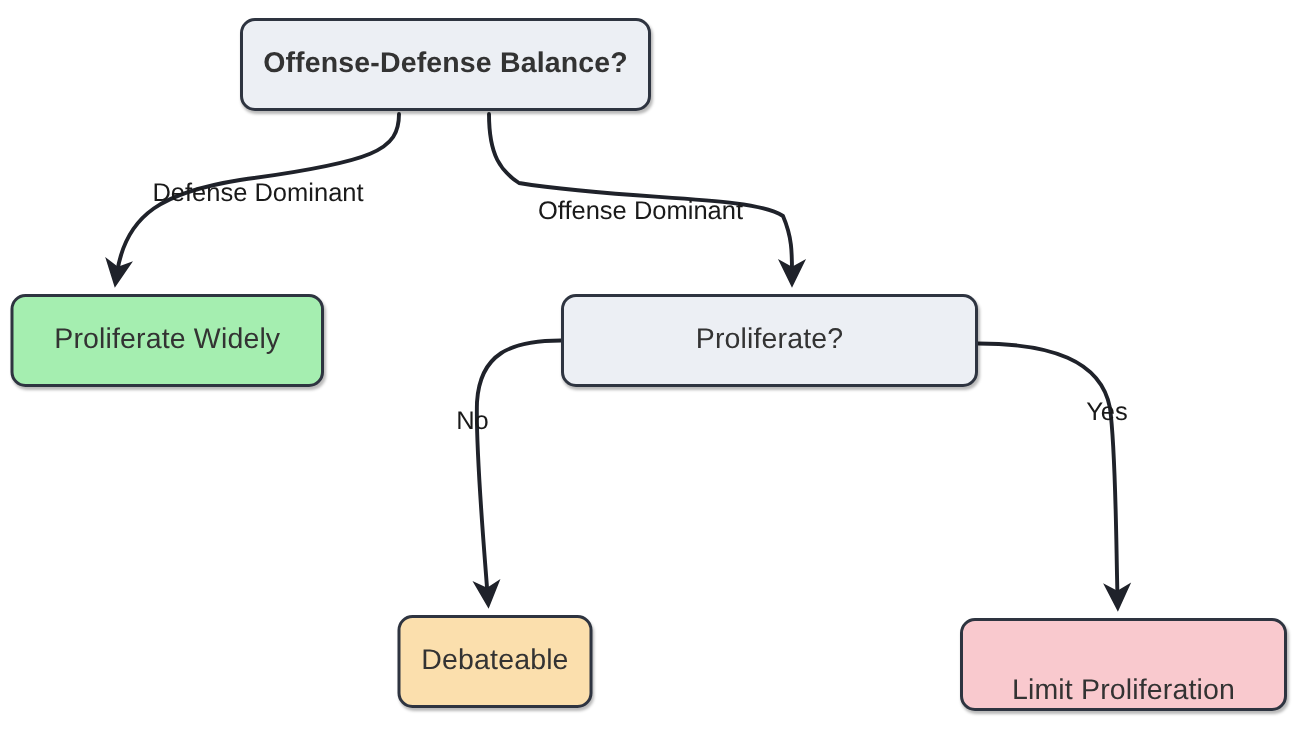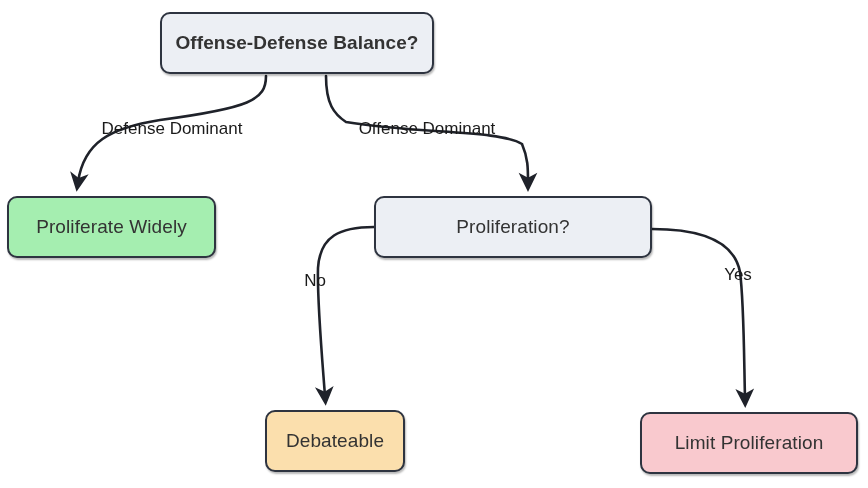--- a/index.html
+++ b/index.html
@@ -82,37 +82,37 @@
 
   <div class="node node-decision" style="left: 160px; top: 12px; width: 274px; height: 62px; background: rgb(236, 239, 244); border-color: rgb(46, 52, 64); font-weight: bold;">
     <span>Offense-Defense Balance?</span>
   </div>
 
   <div class="node node-green" style="left: 7px; top: 196px; width: 209px; height: 62px; background: rgb(165, 238, 176); border-color: rgb(46, 52, 64);">
     <span>Proliferate Widely</span>
   </div>
 
   <div class="node node-decision" style="left: 374px; top: 196px; width: 278px; height: 62px; background: rgb(236, 239, 244); border-color: rgb(46, 52, 64);">
-    <span>Proliferation?</span>
+    <span>Proliferate?</span>
   </div>
 
-  <div class="node node-orange" style="left: 265px; top: 410px; width: 140px; height: 62px; background: rgb(251, 223, 173); border-color: rgb(46, 52, 64);">
+  <div class="node node-orange" style="left: 265px; top: 410px; width: 130px; height: 62px; background: rgb(251, 223, 173); border-color: rgb(46, 52, 64);">
     <span>Debateable</span>
   </div>
 
-  <div class="node node-pink" style="left: 640px; top: 412px; width: 218px; height: 62px; background: rgb(249, 201, 206); border-color: rgb(46, 52, 64);">
+  <div class="node node-pink" style="left: 640px; top: 412px; width: 218px; height: 62px; background: rgb(249, 201, 206); border-color: rgb(46, 52, 64); align-items: flex-end;">
     <span>Limit Proliferation</span>
   </div>
 
   <div class="edge-label" style="left: 172px; top: 118px; transform: translate(-50%, 0px); color: rgb(26, 26, 26);">
     <div>Defense Dominant</div>
 
   </div>
 
-  <div class="edge-label" style="left: 427px; top: 118px; transform: translate(-50%, 0px); color: rgb(26, 26, 26);">
+  <div class="edge-label" style="left: 427px; top: 130px; transform: translate(-50%, 0px); color: rgb(26, 26, 26);">
     <div>Offense Dominant</div>
 
   </div>
 
   <div class="edge-label" style="left: 315px; top: 270px; transform: translate(-50%, 0px); color: rgb(26, 26, 26);">
     <div>No</div>
   </div>
 
   <div class="edge-label" style="left: 738px; top: 264px; transform: translate(-50%, 0px); color: rgb(26, 26, 26);">
     <div>Yes</div>

